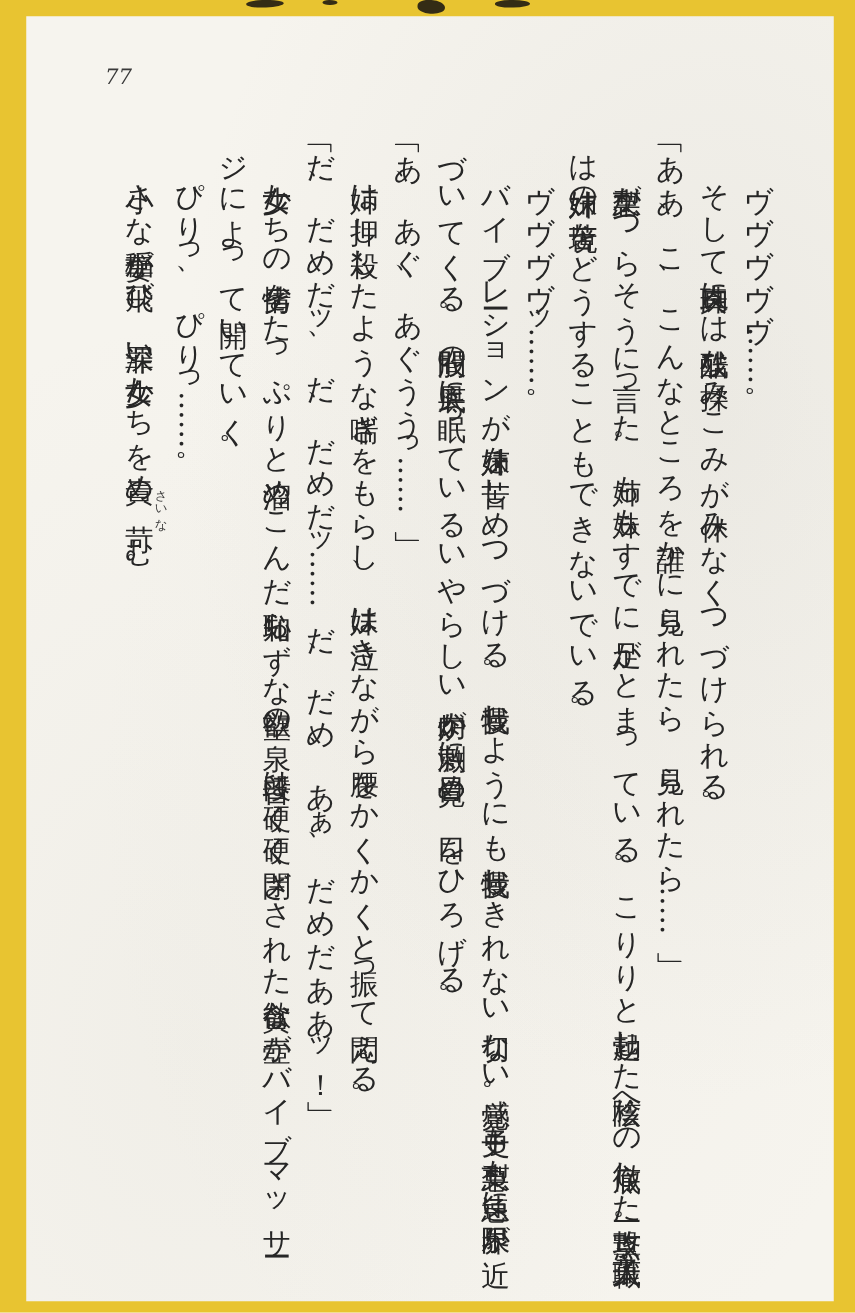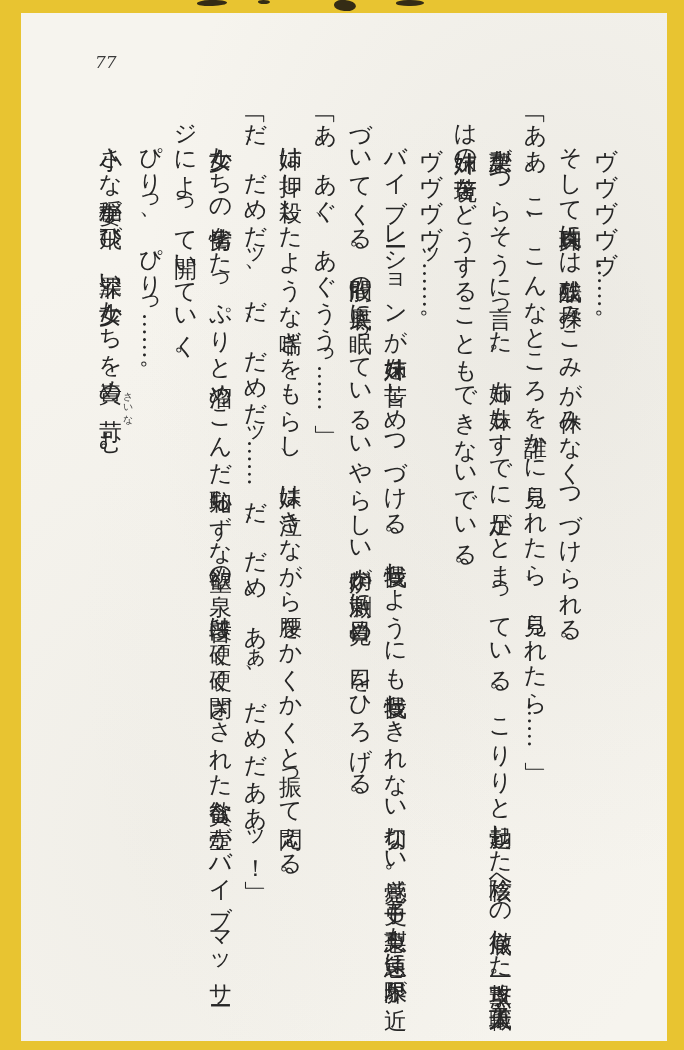--- a/index.html
+++ b/index.html
@@ -23,21 +23,21 @@
     right: 17px;
     bottom: 9px;
     background:
       radial-gradient(ellipse at 85% 30%, rgba(190,188,180,0.18), rgba(0,0,0,0) 55%),
       radial-gradient(ellipse at 20% 80%, rgba(200,198,188,0.12), rgba(0,0,0,0) 50%),
       radial-gradient(ellipse at 60% 60%, rgba(210,206,196,0.10), rgba(0,0,0,0) 60%),
       #f6f4ee;
   }
   .page-number {
     position: absolute;
-    left: 74px;
+    left: 63px;
     top: 39px;
     font-family: "DejaVu Serif", "Liberation Serif", serif;
     font-size: 17px;
     font-style: italic;
     color: #3a3a3a;
   }
   .text-block {
     position: absolute;
     top: 95px;
     right: 44px;

